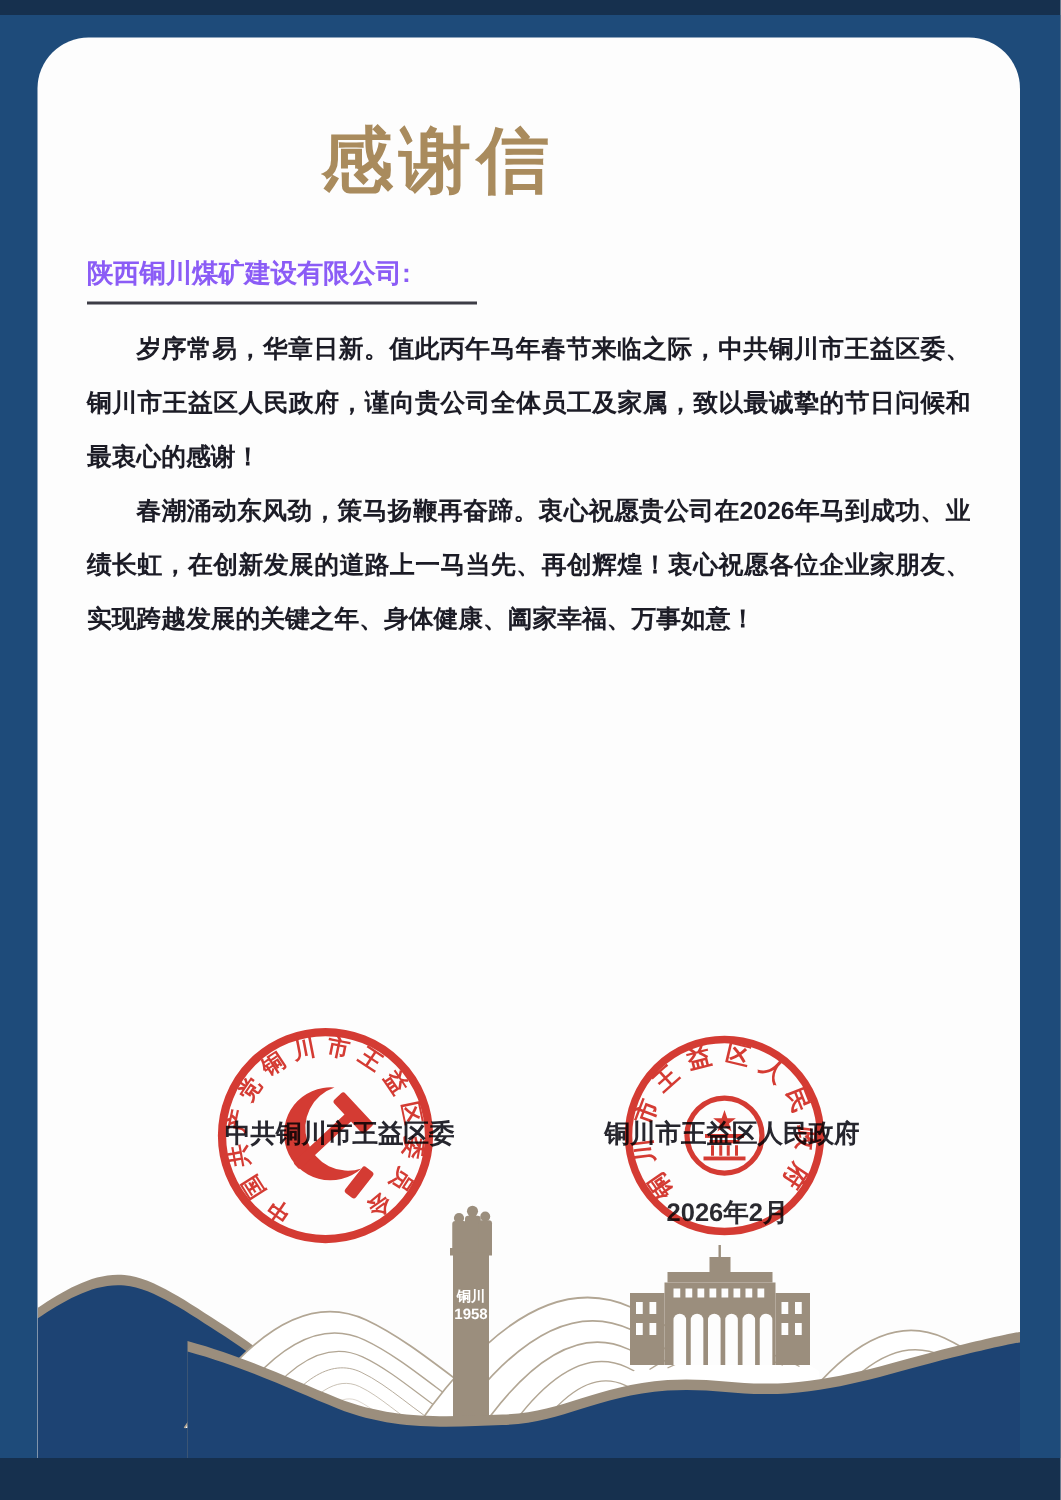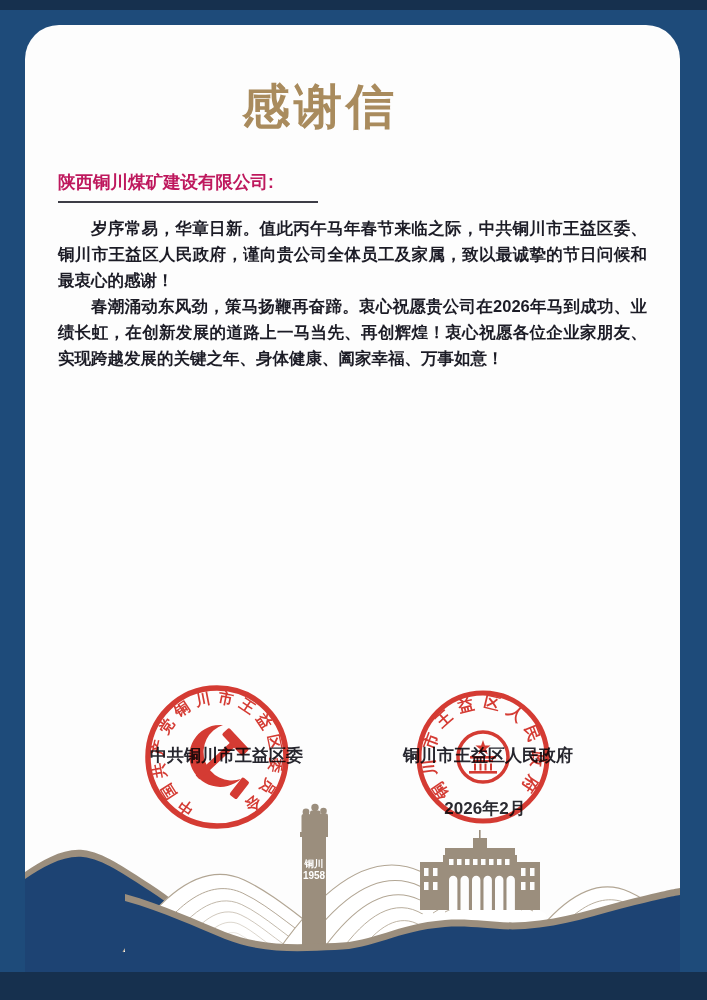--- a/index.html
+++ b/index.html
@@ -15,31 +15,30 @@
   }
   .paper{
     position:absolute;left:25px;top:25px;width:655px;height:947px;
     background:#fdfdfd;border-radius:34px 34px 0 0;overflow:hidden;
   }
   .title{
     position:absolute;top:50px;left:0;width:534px;margin:0;
     text-align:center;font-family:"Liberation Serif",serif;
     font-size:48px;font-weight:700;letter-spacing:4px;color:#a98b5d;
     z-index:2;
-    padding-left:28px;
   }
   .recipient{
     position:absolute;left:33px;top:145px;z-index:2;
-    font-size:17.5px;font-weight:700;color:#be185d;
+    font-size:17.5px;font-weight:700;color:#8b5cf6;
     border-bottom:2px solid #3d3d46;
     padding:0 44px 7px 0;
   }
   .body-text{
     position:absolute;left:33px;top:190px;width:589px;z-index:2;
-    font-size:16.5px;line-height:26px;font-weight:600;color:#1c1c26;
+    font-size:16.5px;line-height:36px;font-weight:600;color:#1c1c26;
     text-align:justify;
   }
   .body-text p{margin:0;text-indent:2em;}
   .sig{
     position:absolute;z-index:3;font-size:17px;font-weight:700;color:#26262e;
     white-space:nowrap;
   }
   .sig-left{left:125px;top:719px;}
   .sig-right{left:378px;top:719px;}
   .seal-date{

